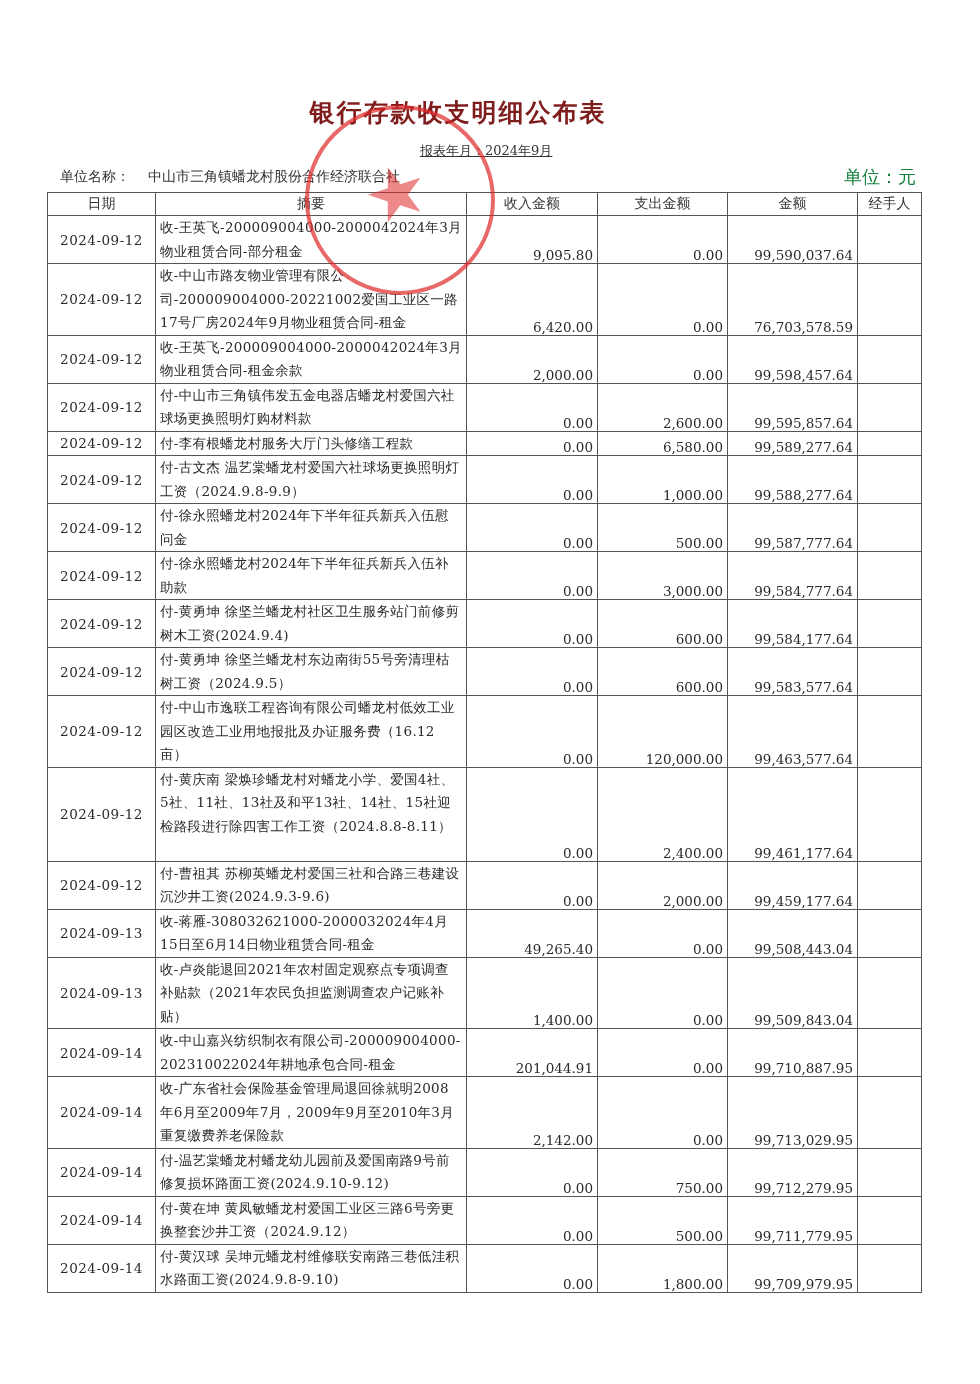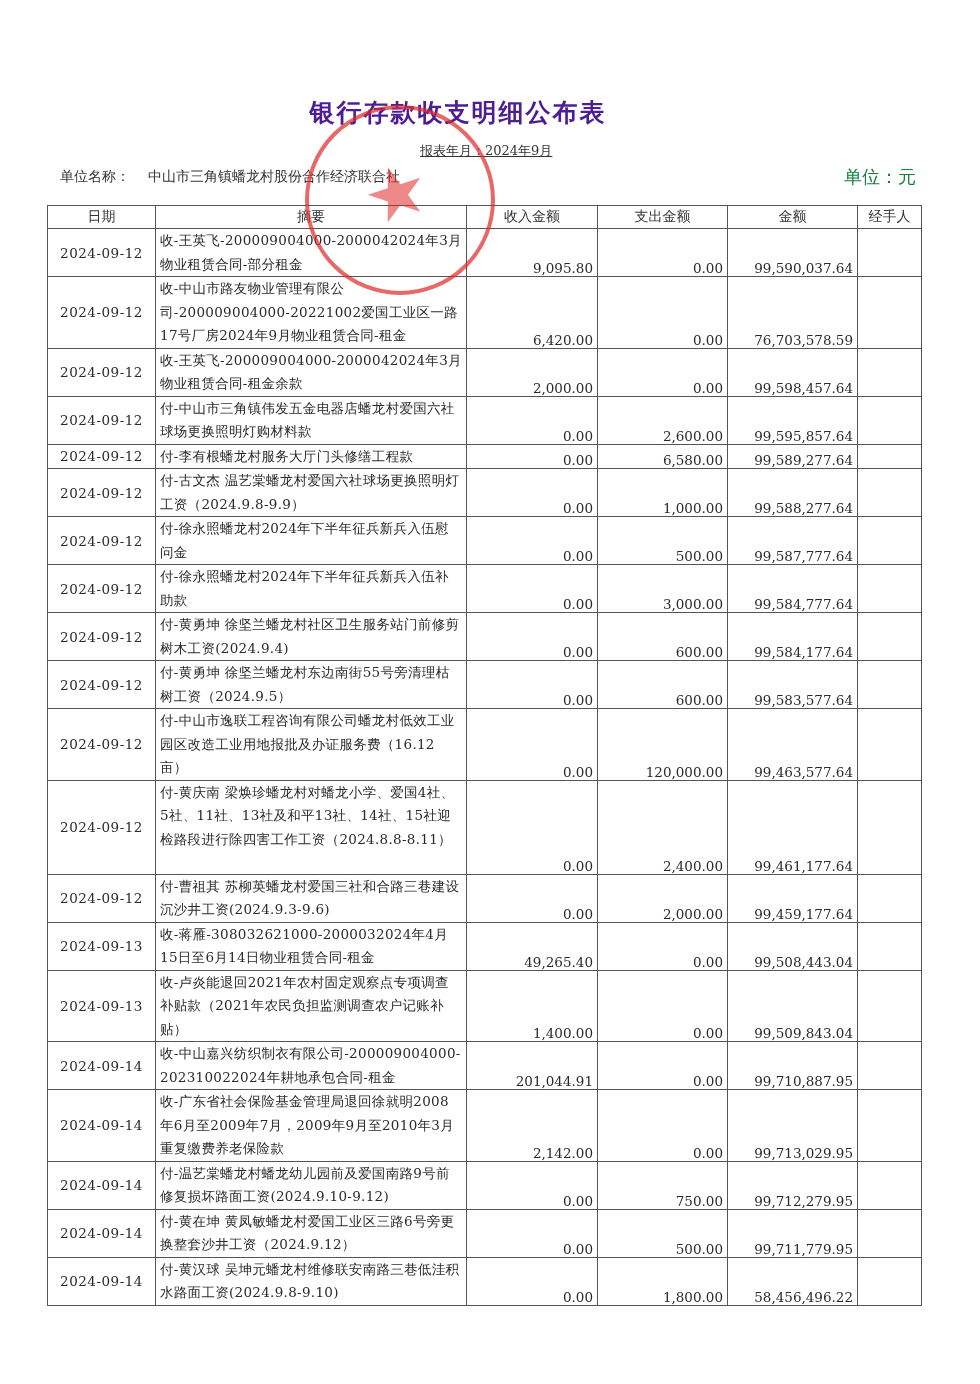--- a/index.html
+++ b/index.html
@@ -1,25 +1,25 @@
 <!DOCTYPE html>
 <html><head>
 <meta charset="utf-8">
 <style>
   html, body { margin:0; padding:0; background:#ffffff; }
   body { width:980px; height:1384px; position:relative; overflow:hidden;
          font-family:"DejaVu Serif","Liberation Serif",serif; color:#2a2a2a; }
   .title { position:absolute; left:0; width:916px; top:96px; text-align:center;
            font-family:"DejaVu Sans","Liberation Sans",sans-serif; font-weight:bold;
-           font-size:25px; letter-spacing:2px; color:#4c1d95; }
+           font-size:25px; letter-spacing:2px; color:#7f1d1d; }
   .period { position:absolute; left:420px; top:142px; font-size:13px; color:#333;text-decoration:underline; }
   .unit-name { position:absolute; left:60px; top:168px; font-size:14px; color:#333; }
   .unit-name span.v { margin-left:18px; }
   .unit { position:absolute; right:64px; top:165px; font-size:18px; color:#15803d; }
-  table.ledger { position:absolute; left:47px; top:205px; border-collapse:collapse;
+  table.ledger { position:absolute; left:47px; top:192px; border-collapse:collapse;
                  table-layout:fixed; width:874px; font-size:13.5px; }
   table.ledger th, table.ledger td { border:1.5px solid #555; padding:0 4px; }
   table.ledger th { font-weight:normal; height:22px; text-align:center; font-size:14px; color:#333; }
   td.date { text-align:center; vertical-align:middle; letter-spacing:0.5px; }
   td.summary { text-align:left; vertical-align:top; line-height:23.5px; padding:1px 3px 1px 3px; letter-spacing:0.3px; }
   td.num { text-align:right; vertical-align:bottom; padding-bottom:2px; padding-right:2px; }
   .stamp { position:absolute; left:305px; top:105px; width:182px; height:182px;
            border:4px solid rgba(222,40,40,0.70); border-radius:50%; pointer-events:none; }
   .stamp .star { position:absolute; left:55px; top:48px; font-size:72px; line-height:72px;
                  color:rgba(222,40,40,0.55); transform:rotate(-18deg); }
@@ -204,21 +204,21 @@
         <td class="num">0.00</td>
         <td class="num">500.00</td>
         <td class="num">99,711,779.95</td>
         <td class="num"></td>
       </tr>
       <tr style="height: 48px;">
         <td class="date">2024-09-14</td>
         <td class="summary">付-黄汉球 吴坤元蟠龙村维修联安南路三巷低洼积水路面工资(2024.9.8-9.10)</td>
         <td class="num">0.00</td>
         <td class="num">1,800.00</td>
-        <td class="num">58,456,496.22</td>
+        <td class="num">99,709,979.95</td>
         <td class="num"></td>
       </tr>
     </tbody>
 </table>
 
 <div class="stamp">
   <span class="star">★</span>
 </div>
 
 </body></html>

